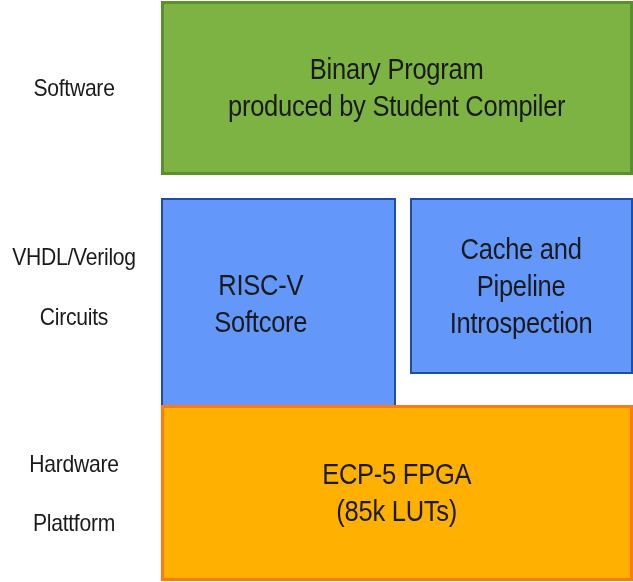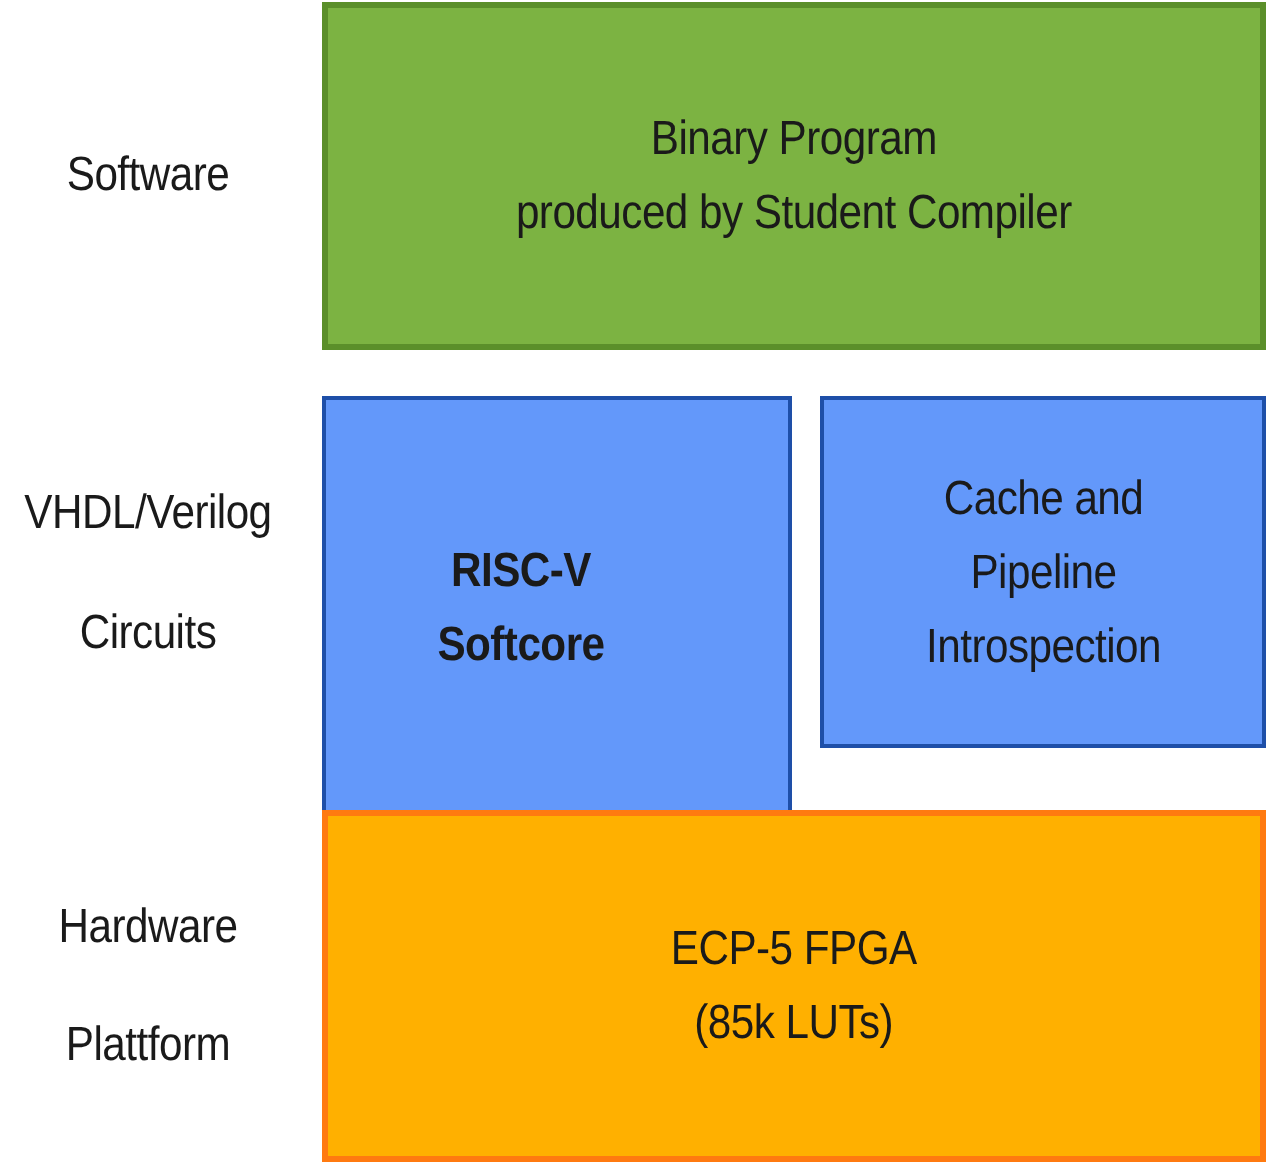--- a/index.html
+++ b/index.html
@@ -1,25 +1,25 @@
 <!DOCTYPE html>
 <html><head>
 <meta charset="utf-8">
 <style>
   html, body { margin: 0; padding: 0; background: #ffffff; }
   body { width: 633px; height: 582px; position: relative; overflow: hidden;
          font-family: "Liberation Sans", "DejaVu Sans", sans-serif; color: #1a1a1a; }
   .label { position: absolute; font-size: 24px; font-weight: 300; letter-spacing: -0.3px;
            text-align: center; white-space: nowrap; transform: scaleX(0.88); transform-origin: center; }
   .box { position: absolute; box-sizing: border-box; display: flex; align-items: center;
-         justify-content: center; text-align: center; font-size: 24px; letter-spacing: -0.3px; }
+         justify-content: center; text-align: center; font-size: 29px; letter-spacing: -0.3px; }
   .box .txt { line-height: 37px; transform: scaleX(0.88); }
   .box .txt span { display: block; white-space: nowrap; }
   #sw-box { left: 161px; top: 1px; width: 472px; height: 174px; }
-  #risc-box { left: 161px; top: 198px; width: 235px; height: 212px; font-weight: bold; }
+  #risc-box { left: 161px; top: 198px; width: 235px; height: 212px; }
   #cache-box { left: 410px; top: 198px; width: 223px; height: 176px; }
   #fpga-box { left: 161px; top: 405px; width: 472px; height: 176px; align-items: center; }
 </style>
 </head>
 <body style="color: rgb(26, 26, 26);">
 
 <div class="label" style="left:14px; top:74px; width:120px;">Software</div>
 <div class="label" style="left:-6px; top:243px; width:160px;">VHDL/Verilog</div>
 <div class="label" style="left:14px; top:303px; width:120px;">Circuits</div>
 <div class="label" style="left:14px; top:450px; width:120px;">Hardware</div>

